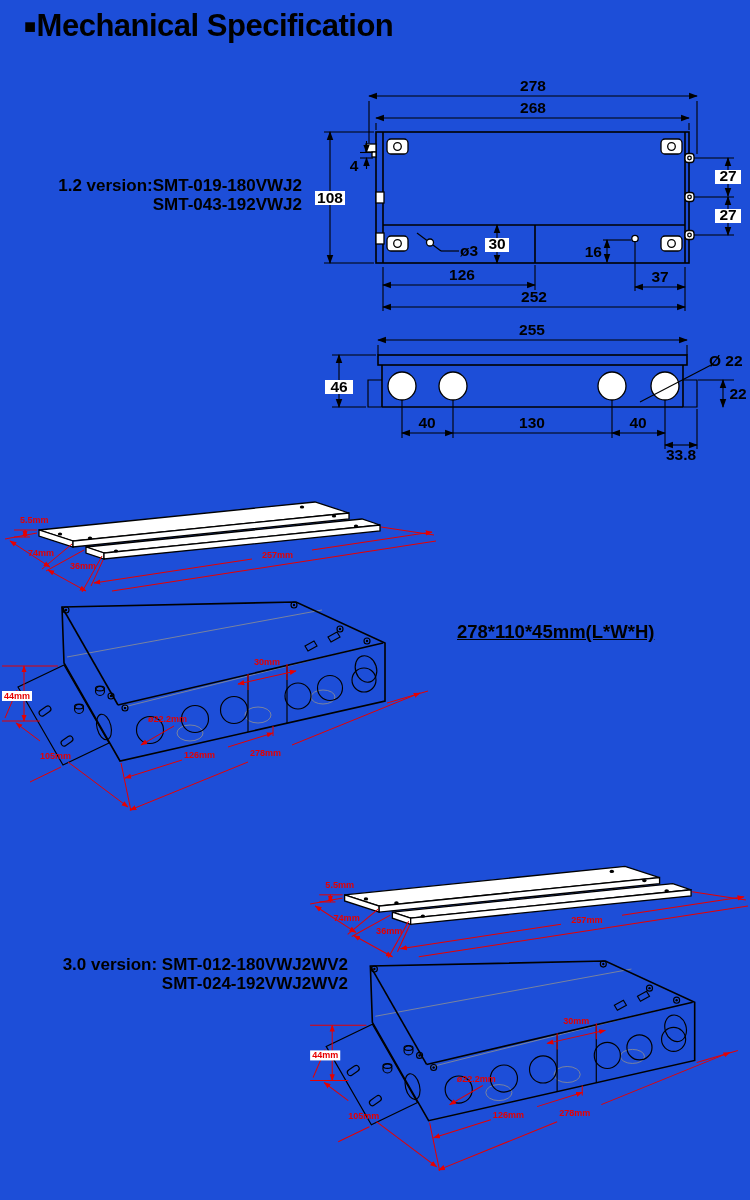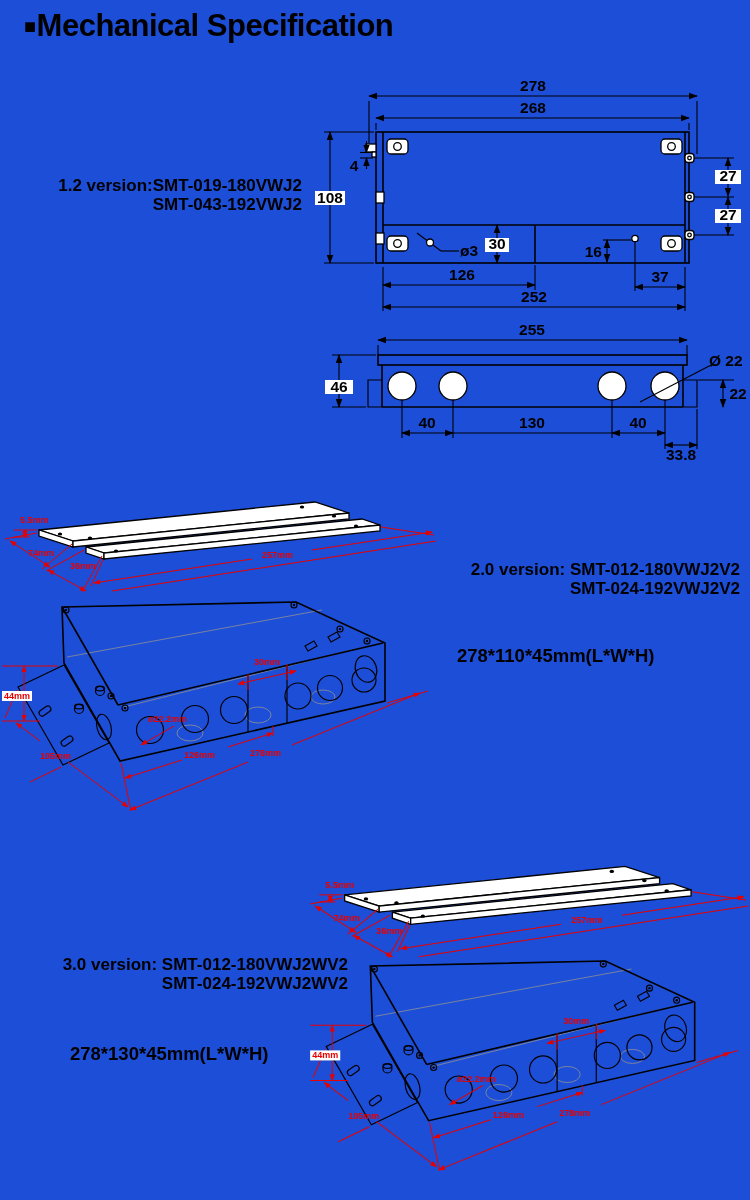--- a/index.html
+++ b/index.html
@@ -177,25 +177,21 @@
       <text class="dt" x="29" y="82">46</text>
       <text class="dt dts" x="399" y="56">Ø 22</text>
       <text class="dt" x="428" y="89">22</text>
       <text class="dt" x="117" y="118">40</text>
       <text class="dt" x="222" y="118">130</text>
       <text class="dt" x="328" y="118">40</text>
       <text class="dt" x="371" y="150">33.8</text>
     </g>
   </svg>
 
-  <div class="abs vblock" style="left:410px;top:560px;width:330px;">
-    <span>2.0 version: </span><span>SMT-012-180VWJ2V2</span><br>
-    <span>SMT-024-192VWJ2V2</span>
-  </div>
-  <div class="abs sizeline" style="left:457px;top:645px;">278*110*45mm(L*W*H)</div>
+  <div class="abs sizeline" style="left:457px;top:621px;text-decoration:underline;">278*110*45mm(L*W*H)</div>
 
   <svg class="abs" style="left:0px;top:478px;" width="438" height="125" viewBox="0 0 438 125">
     <g>
       <polygon class="kw" points="39,52 315,24 349,35 73,63"></polygon>
       <polygon class="kw" points="39,52 39,58 73,69 73,63"></polygon>
       <polygon class="kw" points="73,63 73,69 349,41 349,35"></polygon>
       <polygon class="kw" points="86,69 362,41 380,47 104,75"></polygon>
       <polygon class="kw" points="86,69 86,75 104,81 104,75"></polygon>
       <polygon class="kw" points="104,75 104,81 380,53 380,47"></polygon>
       <ellipse cx="60" cy="56" rx="2.2" ry="1.6"></ellipse>
@@ -303,21 +299,20 @@
       <text class="rt" x="184" y="165">126mm</text>
       <text class="rt" x="250" y="163">278mm</text>
       <text class="rt" x="254" y="72">30mm</text>
     </g>
   </svg>
 
   <div class="abs vblock" style="left:8px;top:933px;width:340px;margin-top:22px;">
     <span>3.0 version: </span><span>SMT-012-180VWJ2WV2</span><br>
     <span>SMT-024-192VWJ2WV2</span>
   </div>
-  <div class="abs sizeline" style="left:70px;top:1043px;">278*130*45mm(L*W*H)</div>
 
   <svg class="abs" style="left:305px;top:842px;" width="445" height="127" viewBox="0 0 438 125">
     <g>
       <polygon class="kw" points="39,52 315,24 349,35 73,63"></polygon>
       <polygon class="kw" points="39,52 39,58 73,69 73,63"></polygon>
       <polygon class="kw" points="73,63 73,69 349,41 349,35"></polygon>
       <polygon class="kw" points="86,69 362,41 380,47 104,75"></polygon>
       <polygon class="kw" points="86,69 86,75 104,81 104,75"></polygon>
       <polygon class="kw" points="104,75 104,81 380,53 380,47"></polygon>
       <ellipse cx="60" cy="56" rx="2.2" ry="1.6"></ellipse>

